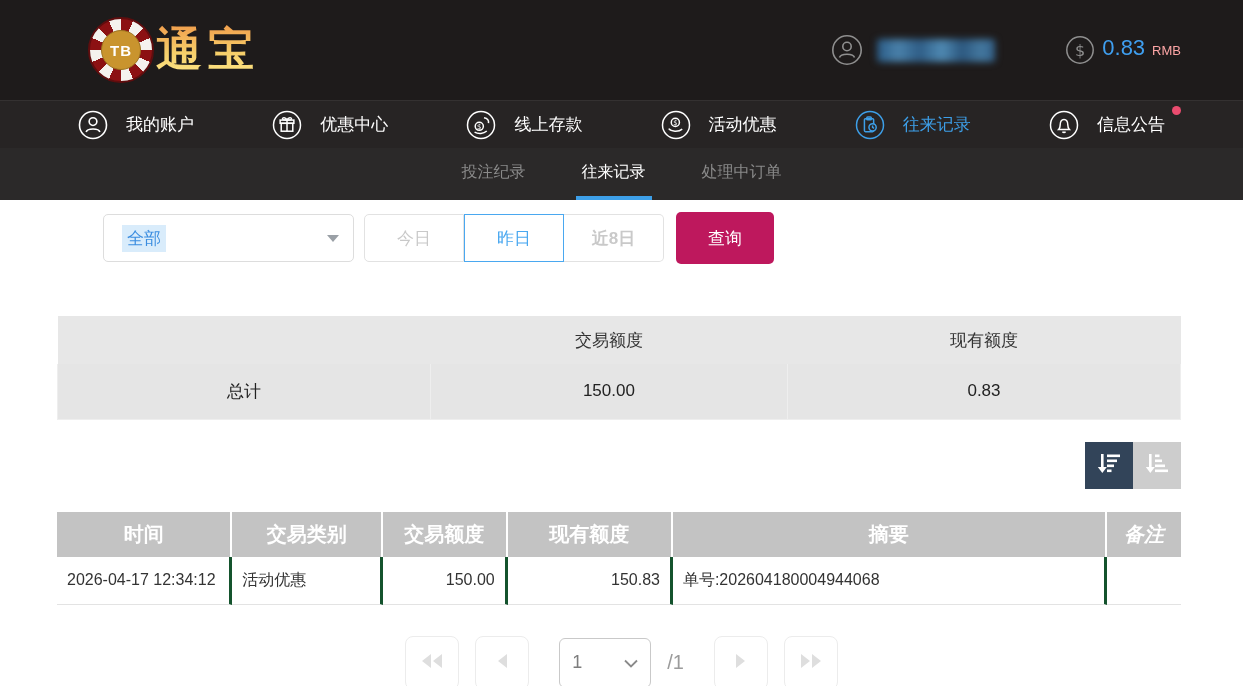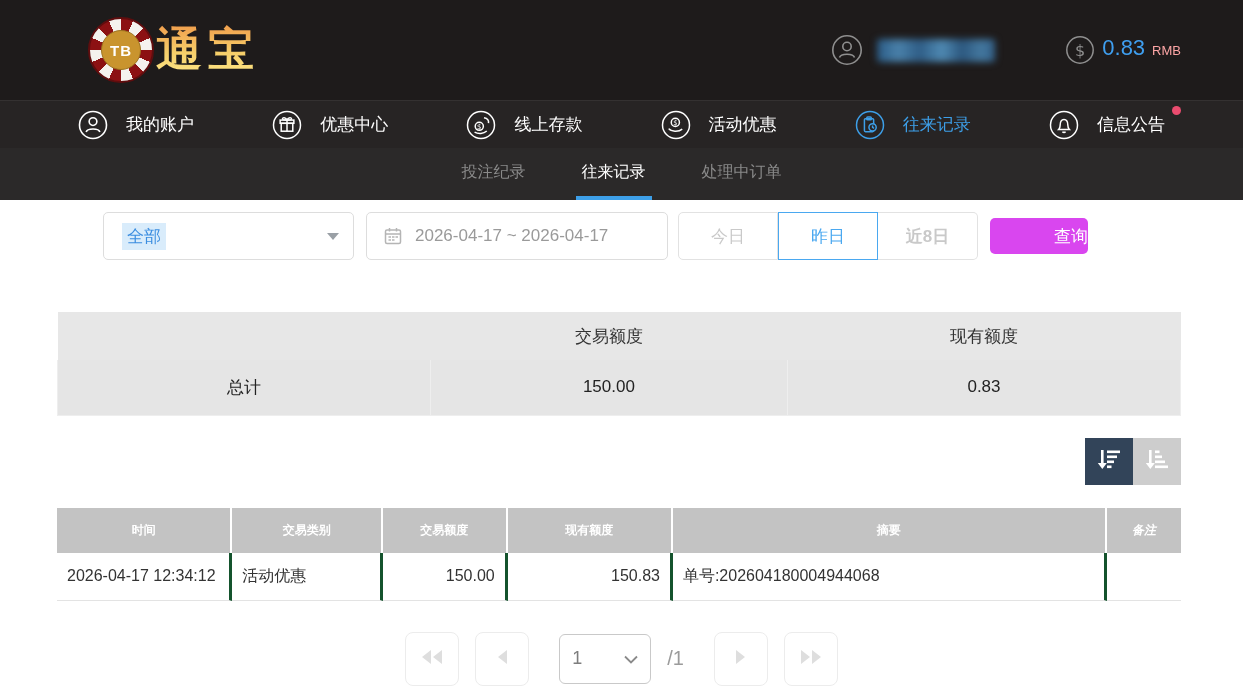--- a/index.html
+++ b/index.html
@@ -49,39 +49,39 @@
   .caret-down { margin-left:auto; width:0; height:0; border-left:6px solid transparent; border-right:6px solid transparent;
             border-top:7px solid #9aa0a6; }
   .date-field { width:302px; height:48px; border:1px solid #ddd; border-radius:5px; display:flex; align-items:center;
             gap:12px; padding:0 16px; margin-left:12px; color:#9a9a9a; font-size:17px; cursor:pointer; }
   .quick-group { display:flex; margin-left:10px; height:48px; }
   .quick-btn { width:100px; height:48px; background:#fff; border:1px solid #e2e2e2; border-left-width:0;
             color:#c9c9c9; font-size:17px; display:flex; align-items:center; justify-content:center; cursor:pointer; }
   .quick-btn:first-child { border-left-width:1px; border-radius:5px 0 0 5px; }
   .quick-btn:last-child { border-radius:0 5px 5px 0;font-weight:bold; }
   .quick-btn.active { border:1px solid #4aa8f0; color:#4aa8f0; }
-  .search-btn { width:98px; height:36px; margin-left:12px; background:#d946ef; border:none; border-radius:5px;
-            color:#fff; font-size:17px; cursor:pointer;text-align:right; }
+  .search-btn { width:98px; height:52px; margin-left:12px; background:#be185d; border:none; border-radius:5px;
+            color:#fff; font-size:17px; cursor:pointer; }
 
   
   .summary { width:1124px; margin:52px 0 0 57px; border-collapse:collapse; table-layout:fixed; }
   .summary th { height:48px; background:#e7e7e7; font-weight:normal; color:#333; font-size:17px; text-align:center; }
   .summary td { height:55px; background:#e5e5e5; color:#222; font-size:17px; text-align:center;
             border:1px solid #eee; border-top:none; }
   .summary col.c1 { width:33.2%; } .summary col.c2 { width:31.8%; } .summary col.c3 { width:35%; }
 
   
   .sort-row { width:1124px; margin:22px 0 0 57px; display:flex; justify-content:flex-end; }
   .sort-btn { width:48px; height:47px; display:flex; align-items:center; justify-content:center; cursor:pointer; }
   .sort-btn.desc { background:#324459; }
   .sort-btn.asc { background:#cdcdcd; }
 
   
   .records { width:1124px; margin:23px 0 0 57px; border-collapse:separate; border-spacing:0; table-layout:fixed; }
-  .records th { height:45px; background:#c3c3c3; color:#fff; font-size:12px; font-weight:bold; text-align:center;
+  .records th { height:45px; background:#c3c3c3; color:#fff; font-size:20px; font-weight:bold; text-align:center;
             border-right:2px solid #fff; }
   .records th:last-child { border-right:none;font-style:italic; }
   .records td { height:48px; background:#fff; color:#333; font-size:16px; border-bottom:1px solid #e3e3e3;
             border-right:3px solid #14532d; padding:0 10px; }
   .records td:last-child { border-right:none; }
   .records col.t1 { width:15.6%; } .records col.t2 { width:13.4%; } .records col.t3 { width:11.1%; }
   .records col.t4 { width:14.7%; } .records col.t5 { width:38.6%; } .records col.t6 { width:6.6%; }
   .al { text-align:left; } .ar { text-align:right; } .ac { text-align:center; }
 
   
@@ -209,36 +209,20 @@
     </div>
     <div class="subtab">
       <span>处理中订单</span>
     </div>
   </div>
 
   <div class="filters">
     <div class="type-select">
       <span class="sel-val">全部</span>
       <span class="caret-down"></span>
-    </div>
-    <div class="date-field">
-      <span style="color:#b5b5b5;display:flex;">
-        <svg width="20" height="20" viewBox="0 0 20 20" fill="none" stroke="currentColor" stroke-width="1.5">
-          <rect x="2.5" y="4" width="15" height="13.5" rx="1.5"></rect>
-          <line x1="2.5" y1="8" x2="17.5" y2="8"></line>
-          <line x1="6.5" y1="2" x2="6.5" y2="5.5"></line>
-            <line x1="13.5" y1="2" x2="13.5" y2="5.5"></line>
-          <line x1="5.5" y1="11" x2="8" y2="11"></line>
-            <line x1="9" y1="11" x2="11.5" y2="11"></line>
-            <line x1="12.5" y1="11" x2="15" y2="11"></line>
-          <line x1="5.5" y1="14" x2="8" y2="14"></line>
-            <line x1="9" y1="14" x2="11.5" y2="14"></line>
-        </svg>
-      </span>
-      <span>2026-04-17 ~ 2026-04-17</span>
     </div>
     <div class="quick-group">
       <div class="quick-btn">
         <span>今日</span>
       </div>
       <div class="quick-btn active">
         <span>昨日</span>
       </div>
       <div class="quick-btn">
         <span>近8日</span>

